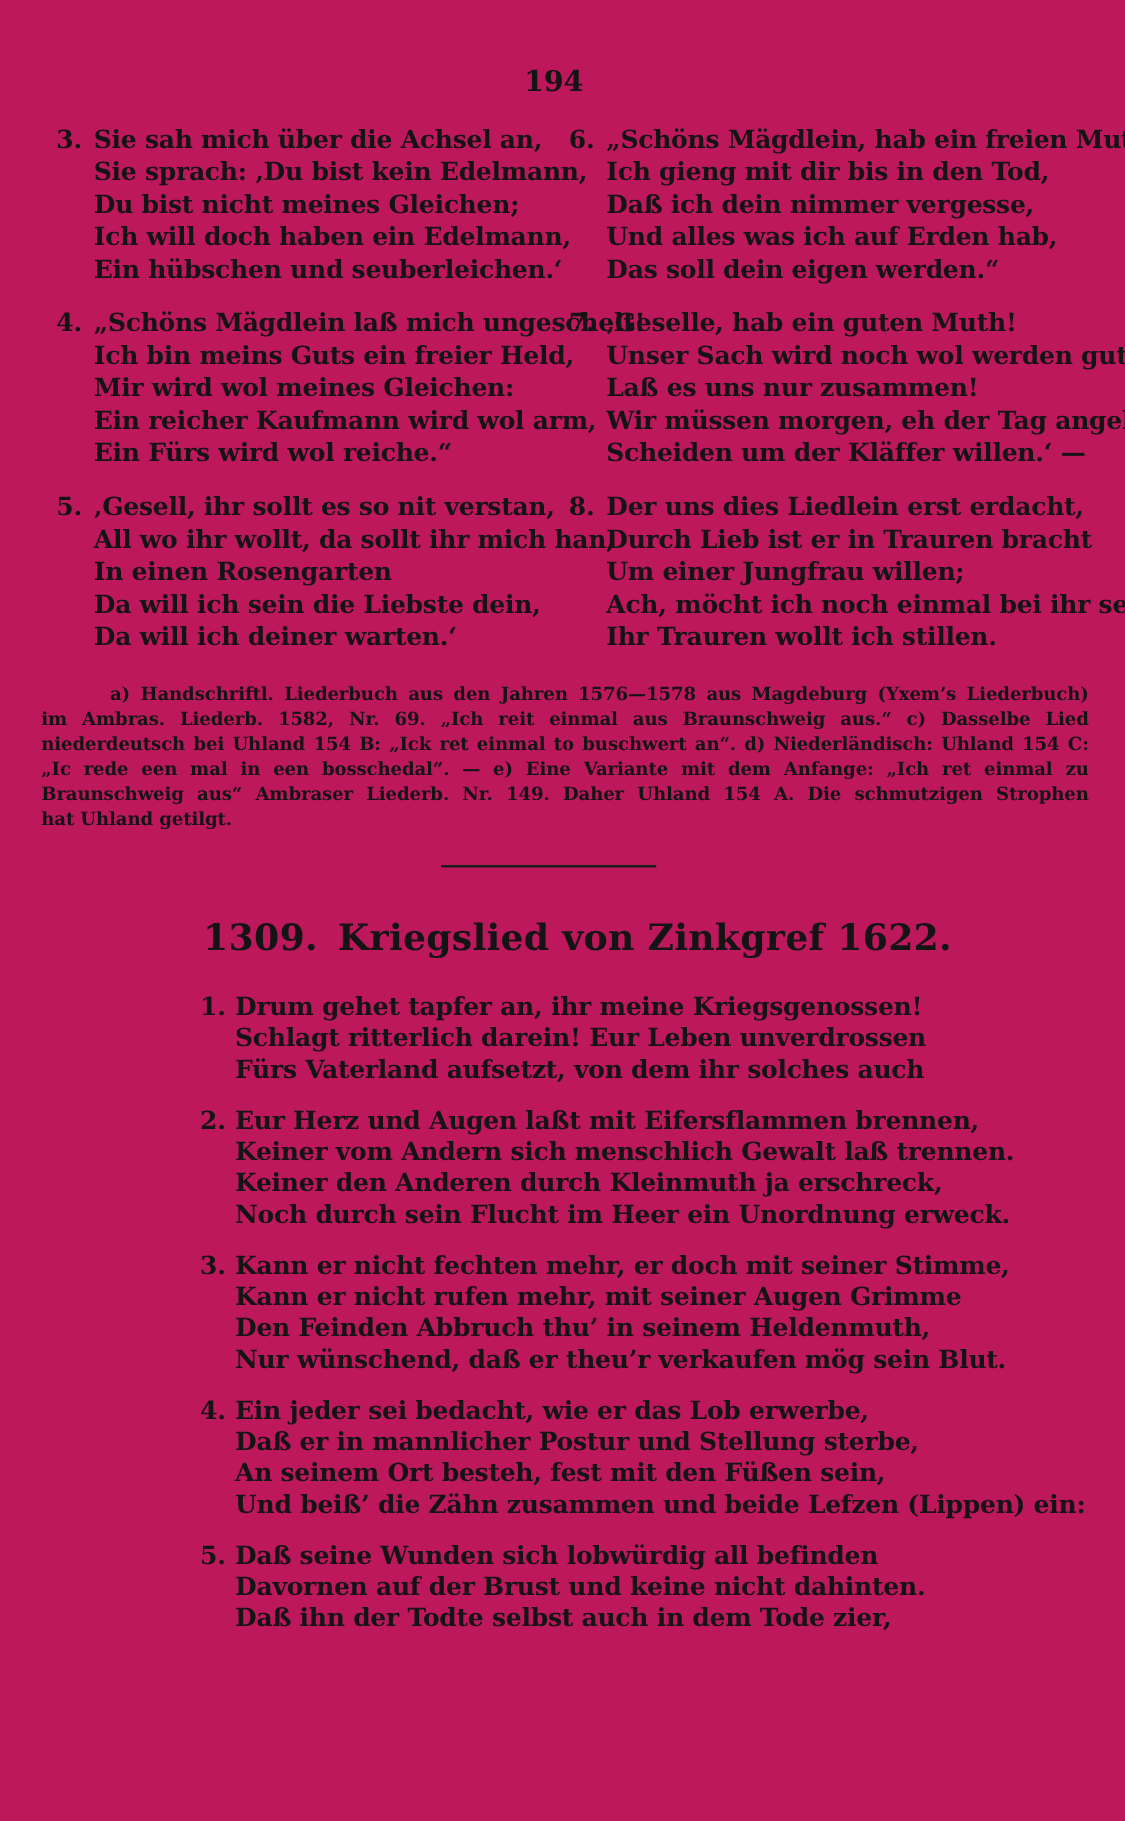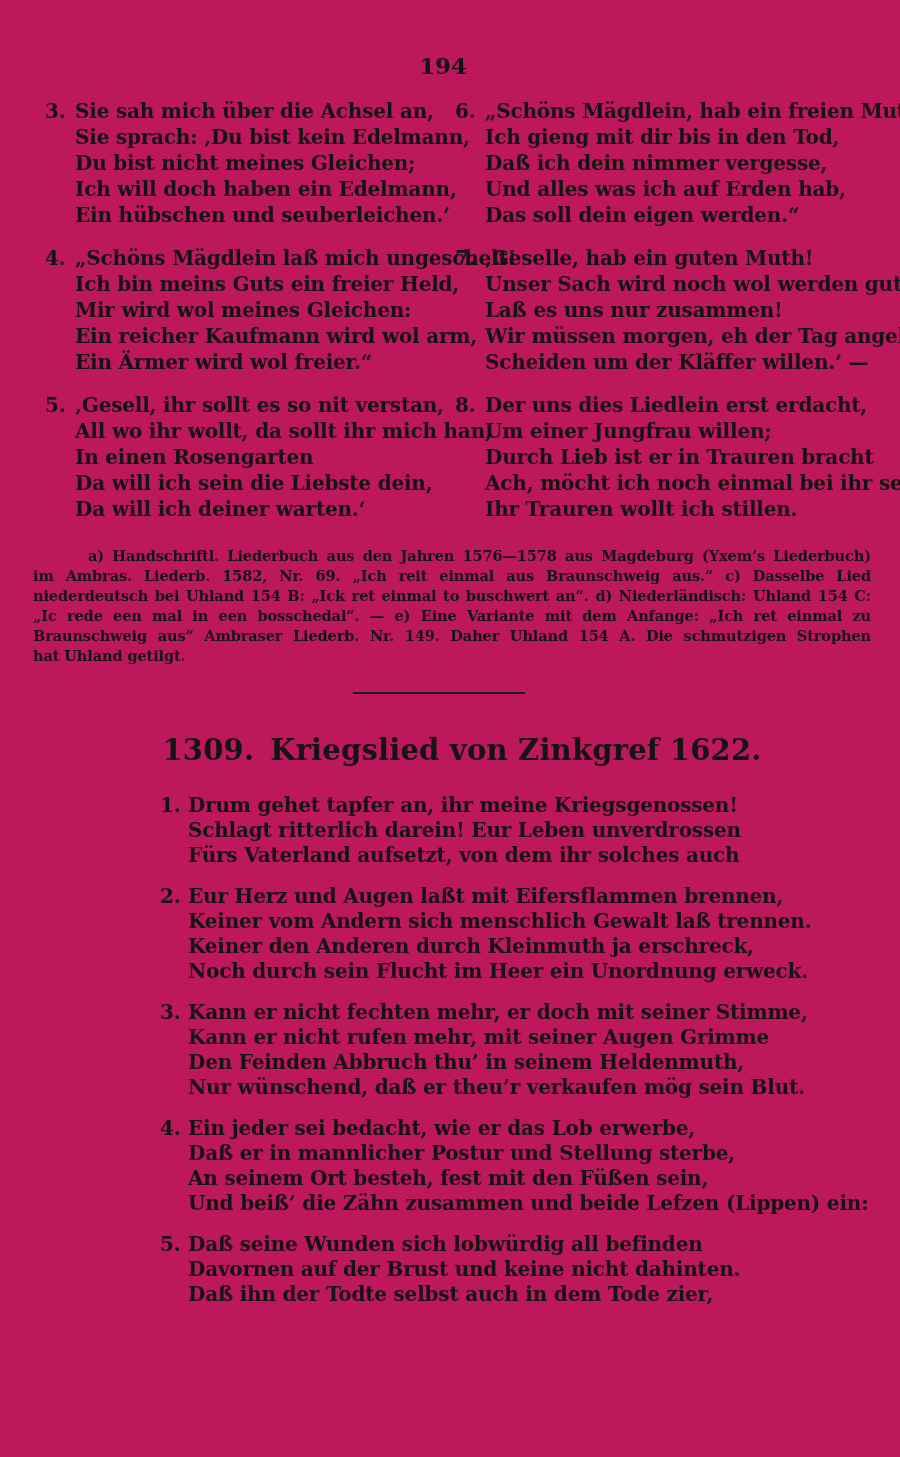--- a/index.html
+++ b/index.html
@@ -114,21 +114,21 @@
         <div class="vline">Ich will doch haben ein Edelmann,</div>
         <div class="vline">Ein hübschen und seuberleichen.‘</div>
       </div>
 
       <div class="stanza">
         <span class="num">4.</span>
         <div class="vline">„Schöns Mägdlein laß mich ungeschelt!</div>
         <div class="vline">Ich bin meins Guts ein freier Held,</div>
         <div class="vline">Mir wird wol meines Gleichen:</div>
         <div class="vline">Ein reicher Kaufmann wird wol arm,</div>
-        <div class="vline">Ein Ärmer wird wol freier.“</div>
+        <div class="vline">Ein Fürs wird wol reiche.“</div>
       </div>
 
       <div class="stanza">
         <span class="num">5.</span>
         <div class="vline">‚Gesell, ihr sollt es so nit verstan,</div>
         <div class="vline">All wo ihr wollt, da sollt ihr mich han,</div>
         <div class="vline">In einen Rosengarten</div>
         <div class="vline">Da will ich sein die Liebste dein,</div>
         <div class="vline">Da will ich deiner warten.‘</div>
       </div>
@@ -150,22 +150,22 @@
         <div class="vline">‚Geselle, hab ein guten Muth!</div>
         <div class="vline">Unser Sach wird noch wol werden gut,</div>
         <div class="vline">Laß es uns nur zusammen!</div>
         <div class="vline">Wir müssen morgen, eh der Tag angeht,</div>
         <div class="vline">Scheiden um der Kläffer willen.‘ —</div>
       </div>
 
       <div class="stanza">
         <span class="num">8.</span>
         <div class="vline">Der uns dies Liedlein erst erdacht,</div>
+        <div class="vline">Durch Lieb ist er in Trauren bracht</div>
         <div class="vline">Um einer Jungfrau willen;</div>
-        <div class="vline">Durch Lieb ist er in Trauren bracht</div>
         <div class="vline">Ach, möcht ich noch einmal bei ihr sein,</div>
         <div class="vline">Ihr Trauren wollt ich stillen.</div>
       </div>
 
     </div>
   </div>
 
   <div class="footnote">
     <div class="fline first">a) Handschriftl. Liederbuch aus den Jahren 1576—1578 aus Magdeburg (Yxem’s Liederbuch)</div>
     <div class="fline">im Ambras. Liederb. 1582, Nr. 69.  „Ich reit einmal aus Braunschweig aus.“  c) Dasselbe Lied</div>

